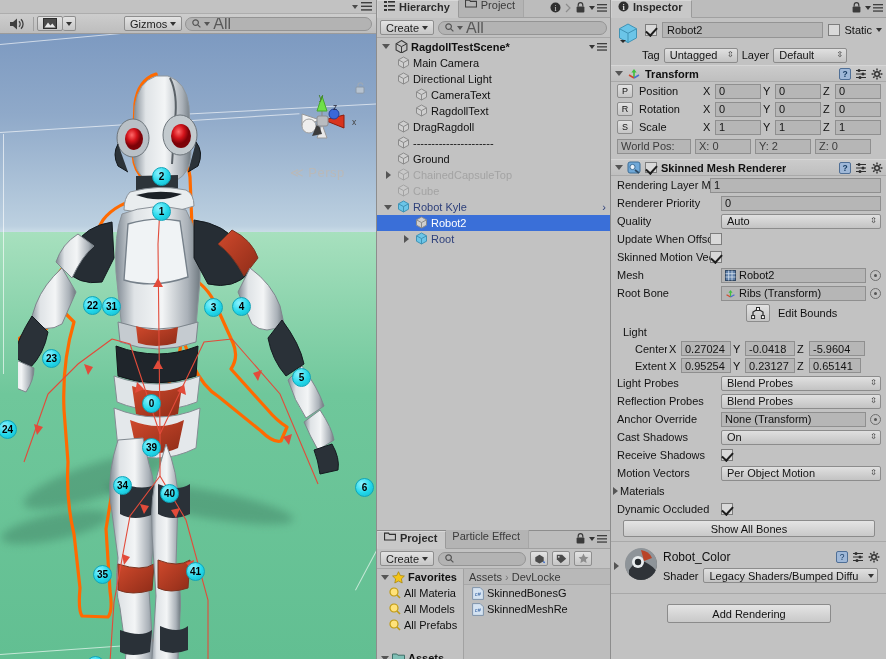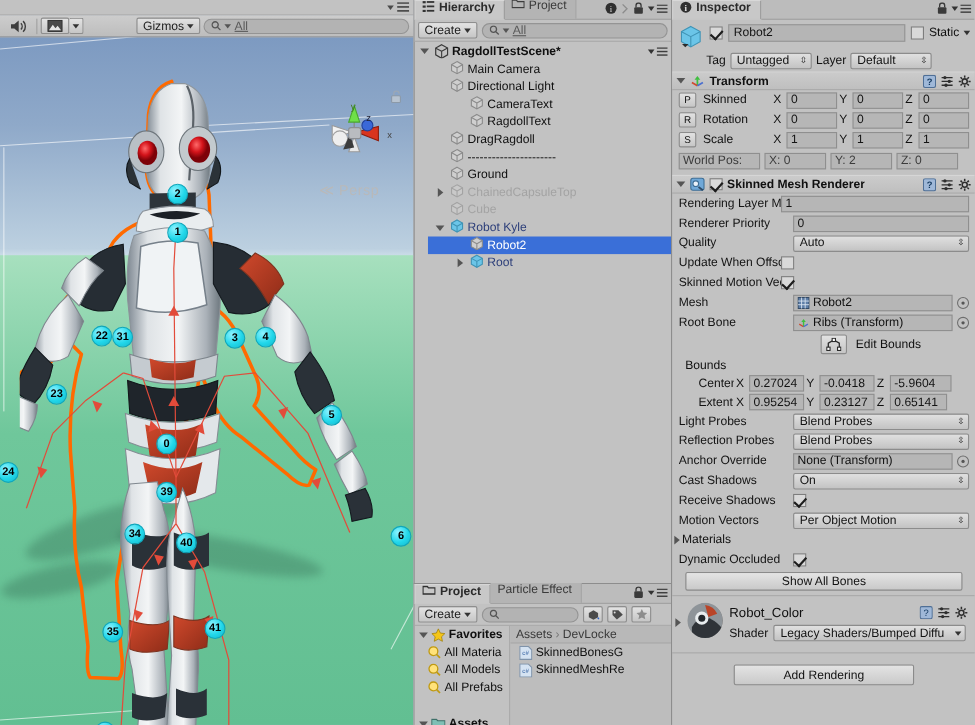--- a/index.html
+++ b/index.html
@@ -52,21 +52,21 @@
     border: 1px solid #8e8e8e; border-radius: 2px;
     height: 15px; padding: 0 5px;
     display: inline-flex; align-items: center; gap: 3px;
     font-size: 11px; color: #1c1c1c; white-space: nowrap;
   }
   .searchfield {
     flex: 1; height: 14px;
     background: #b3b3b3;
     border: 1px solid #949494; border-radius: 7px;
     display: flex; align-items: center; padding: 0 6px; gap: 3px;
-    font-size: 11px; color: #595959;
+    font-size: 16px; color: #595959;
     overflow: hidden;
     text-decoration: underline;
   }
   .caret-dn { width:0;height:0;border-left:3px solid transparent;border-right:3px solid transparent;border-top:4px solid #333; }
   .tri-r { width:0;height:0;border-top:4px solid transparent;border-bottom:4px solid transparent;border-left:5px solid #555; }
   .tri-d { width:0;height:0;border-left:4px solid transparent;border-right:4px solid transparent;border-top:5px solid #555; }
 
   
   #scene { left:0; top:0; width:376px; height:659px; background:#9aa9bd; }
   .scene-topbar {
@@ -102,21 +102,21 @@
     background:radial-gradient(circle at 35% 30%, #8ff3ff 0%, #21d7ea 55%, #16b6c9 100%);
     border:1px solid #0fa6bb;
     color:#000; font-size:10px; font-weight:bold;
     display:flex; align-items:center; justify-content:center;
     font-family:"Liberation Sans", sans-serif;
   }
   .shadow { position:absolute; background:rgba(40,90,70,.30); border-radius:50%; filter:blur(4px); }
 
   
   #hierarchy { left:376px; top:0; width:234px; height:530px; border-left:1px solid #8d8d8d; }
-  .h-list { position:absolute; left:12px; top:55px; width:234px; height:475px; overflow:hidden; background:#c2c2c2;}
+  .h-list { position:absolute; left:0; top:55px; width:234px; height:475px; overflow:hidden; background:#c2c2c2;}
   .h-scene-row {
     height:17px; display:flex; align-items:center; gap:3px;
     padding-left:3px; font-weight:bold; font-size:11px; position:relative;
   }
   .h-row {
     height:16px; display:flex; align-items:center; gap:3px;
     font-size:11px; position:relative; white-space:nowrap;
   }
   .h-row.selected { background:#3a6fd8; color:#fff; }
   .h-row.dim { color:#8a8a8a; }
@@ -840,21 +840,21 @@
               <circle cx="6" cy="6" r="2.3" fill="none" stroke="#2e2e2e" stroke-width="1.4"></circle>
               <g stroke="#2e2e2e" stroke-width="1.4">
                 <path d="M6 0.6v2M6 9.4v2M0.6 6h2M9.4 6h2M2.2 2.2l1.4 1.4M8.4 8.4l1.4 1.4M9.8 2.2L8.4 3.6M3.6 8.4L2.2 9.8"></path>
               </g>
             </svg>
         </div>
       </div>
       <div id="transform-rows">
           <div class="row">
             <div style="width:16px;height:14px;background:linear-gradient(#e2e2e2,#c6c6c6);border:1px solid #8c8c8c;border-radius:2px;display:flex;align-items:center;justify-content:center;font-size:9px;flex:0 0 16px;">P</div>
-            <div style="width:68px;flex:0 0 68px;padding-left:6px;">Skinned</div>
+            <div style="width:68px;flex:0 0 68px;padding-left:6px;">Position</div>
             <span class="axlbl">X</span>
             <div class="field" style="width:52px;">0</div>
             <span class="axlbl">Y</span>
             <div class="field" style="width:52px;">0</div>
             <span class="axlbl">Z</span>
             <div class="field" style="width:52px;">0</div>
           </div>
           <div class="row">
             <div style="width:16px;height:14px;background:linear-gradient(#e2e2e2,#c6c6c6);border:1px solid #8c8c8c;border-radius:2px;display:flex;align-items:center;justify-content:center;font-size:9px;flex:0 0 16px;">R</div>
             <div style="width:68px;flex:0 0 68px;padding-left:6px;">Rotation</div>
@@ -982,21 +982,21 @@
             <path d="M2 10V5l5-3 5 3v5" fill="none" stroke="#2b2b2b" stroke-width="1.2"></path>
             <rect x="0.6" y="8.6" width="3" height="3" fill="#fff" stroke="#2b2b2b"></rect>
             <rect x="10.4" y="8.6" width="3" height="3" fill="#fff" stroke="#2b2b2b"></rect>
             <rect x="5.5" y="0.5" width="3" height="3" fill="#fff" stroke="#2b2b2b"></rect>
           </svg>
         </div>
         <span>Edit Bounds</span>
       </div>
 
       <div class="row" style="height:16px;">
-        <span style="padding-left:6px;">Bounds</span>
+        <span style="padding-left:6px;">Light</span>
       </div>
       <div class="row" style="height:17px;">
         <div class="lbl" style="width:50px;flex:0 0 50px;padding-left:18px;">Center</div>
         <span class="axlbl">X</span>
         <div class="field" style="width:50px;">
             <span>0.27024</span>
           </div>
         <span class="axlbl">Y</span>
         <div class="field" style="width:50px;">
             <span>-0.0418</span>

